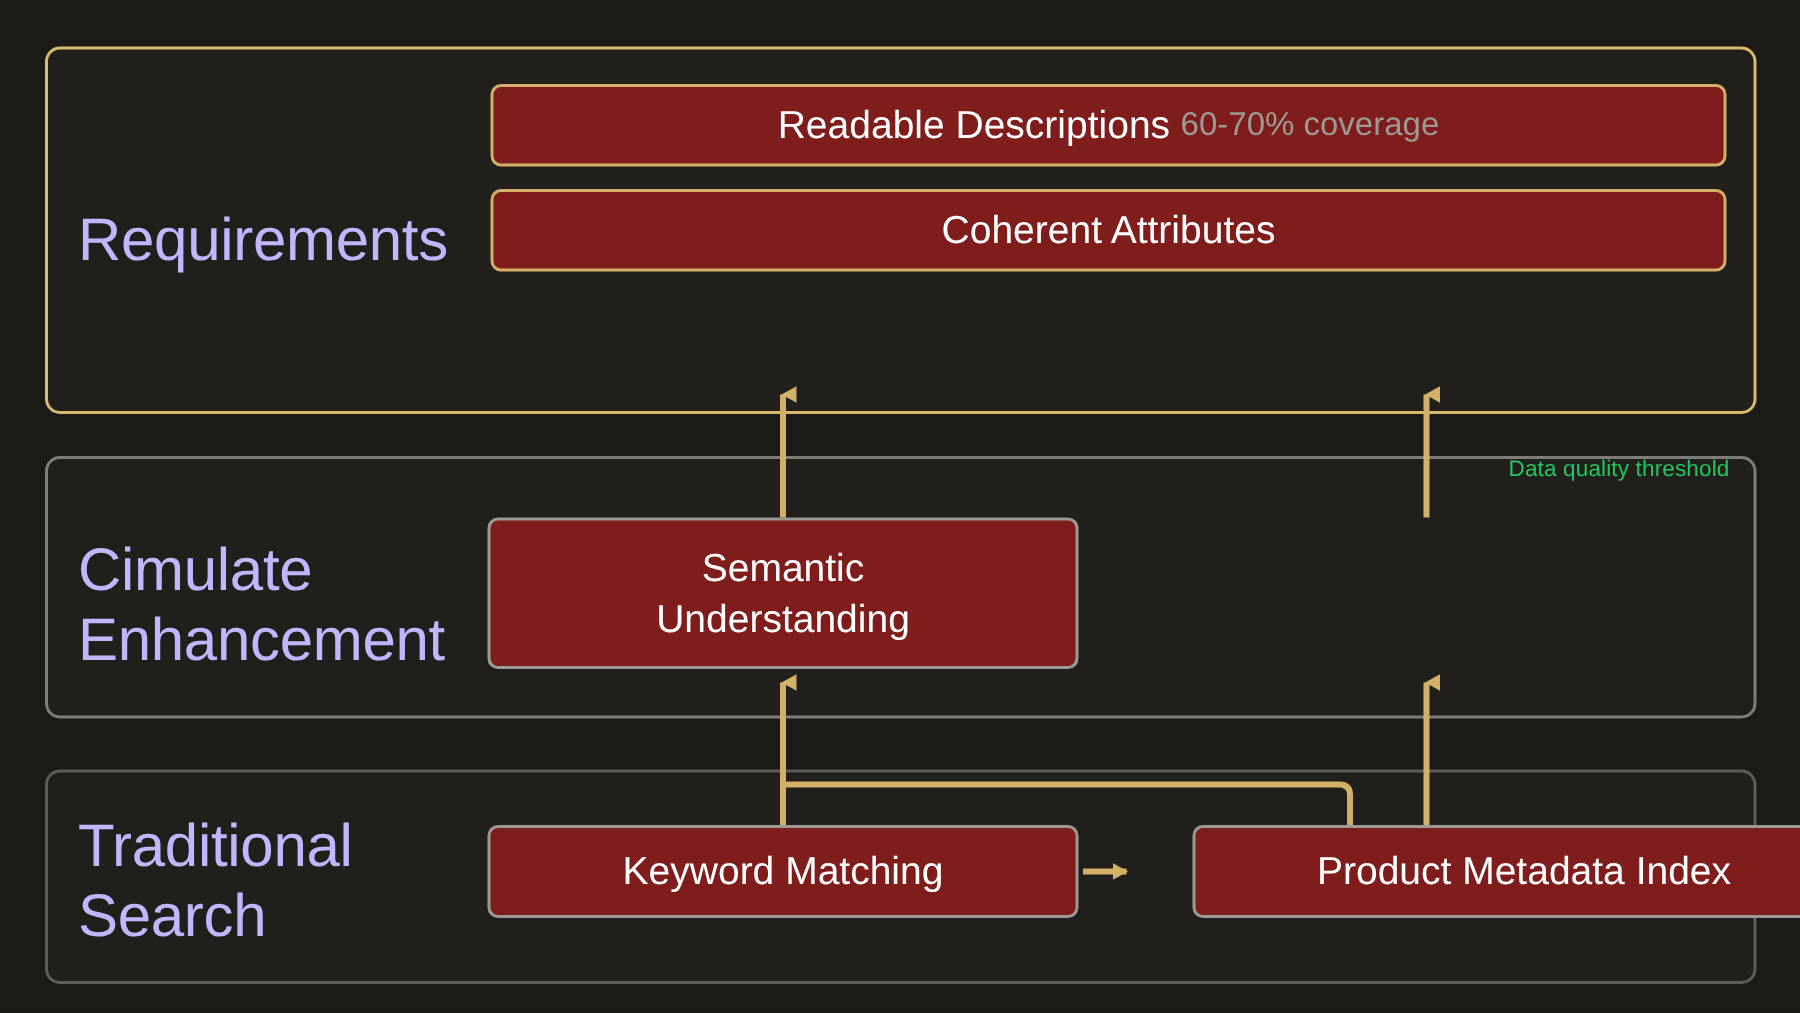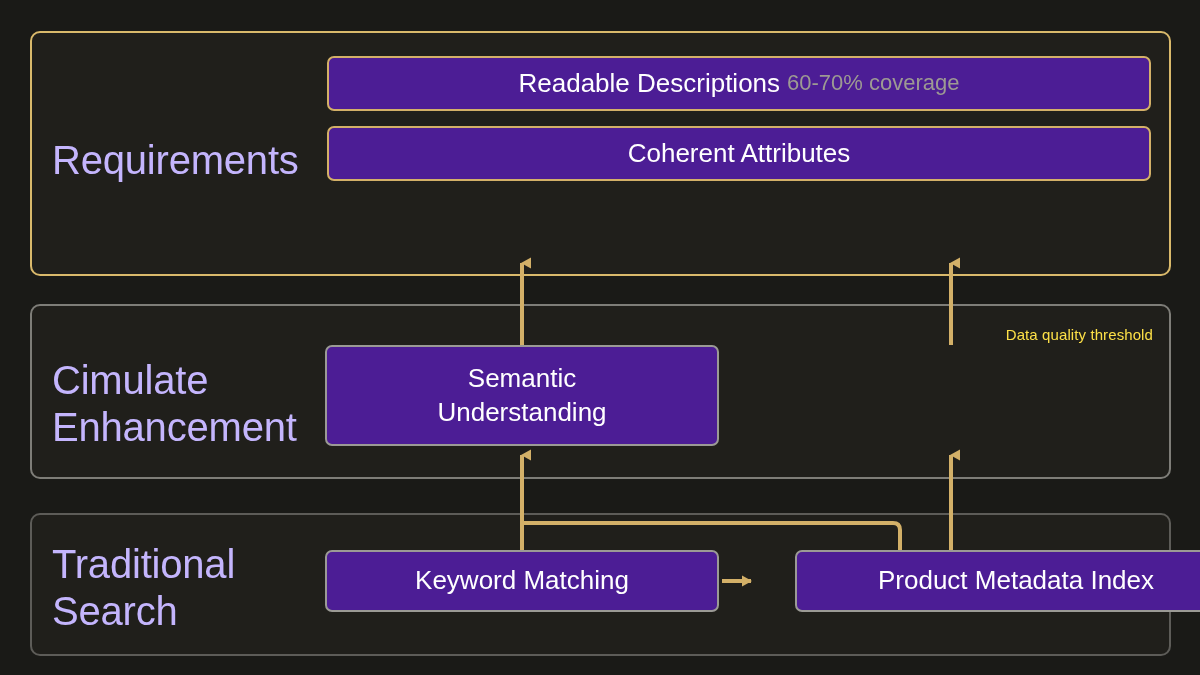--- a/index.html
+++ b/index.html
@@ -55,21 +55,21 @@
 
   
   .node {
     position: absolute;
     box-sizing: border-box;
     display: flex;
     align-items: center;
     justify-content: center;
     text-align: center;
     border-radius: 7px;
-    background: #4c1d95;
+    background: #7f1d1d;
     color: #ffffff;
     font-size: 26px;
     line-height: 1.28;
     white-space: pre-line;
   }
   .node-gold   { border: 2px solid #d3b068; }
   .node-silver { border: 2px solid #9b9a95; }
 
   .req-1 { left: 327px; top: 56px;  width: 824px; height: 55px; }
   .req-2 { left: 327px; top: 126px; width: 824px; height: 55px; }
@@ -82,24 +82,24 @@
   .trad-2 { left: 795px; top: 550px; width: 442px; height: 62px; }
 
   .node-sub {
     color: #9d9a93;
     font-size: 22px;
     margin-left: 7px;
   }
 
   .note {
     position: absolute;
-    color: #fde047;
+    color: #22c55e;
     font-size: 15px;
     right: 47px;
-    top: 326px;
+    top: 304px;
     letter-spacing: 0.1px;
   }
 
   
   #wires {
     position: absolute;
     left: 0; top: 0;
     width: 1200px; height: 675px;
     pointer-events: none;
   }

